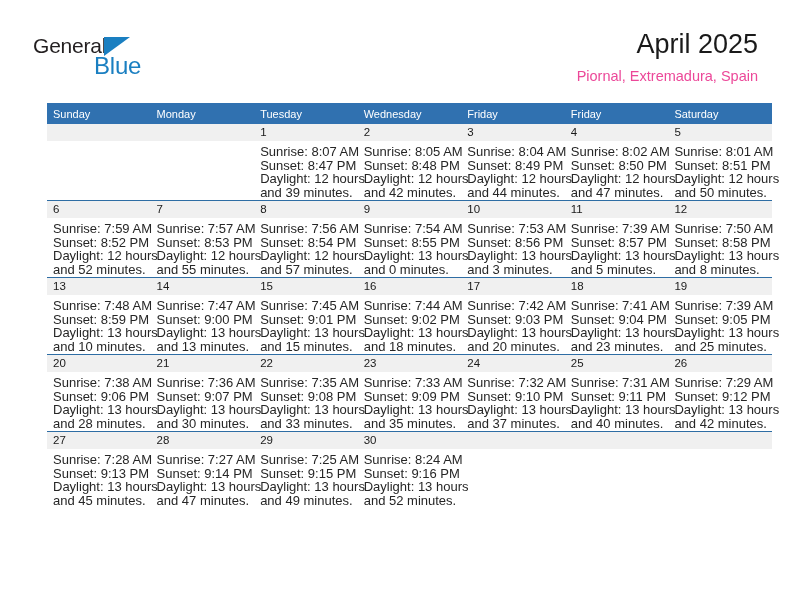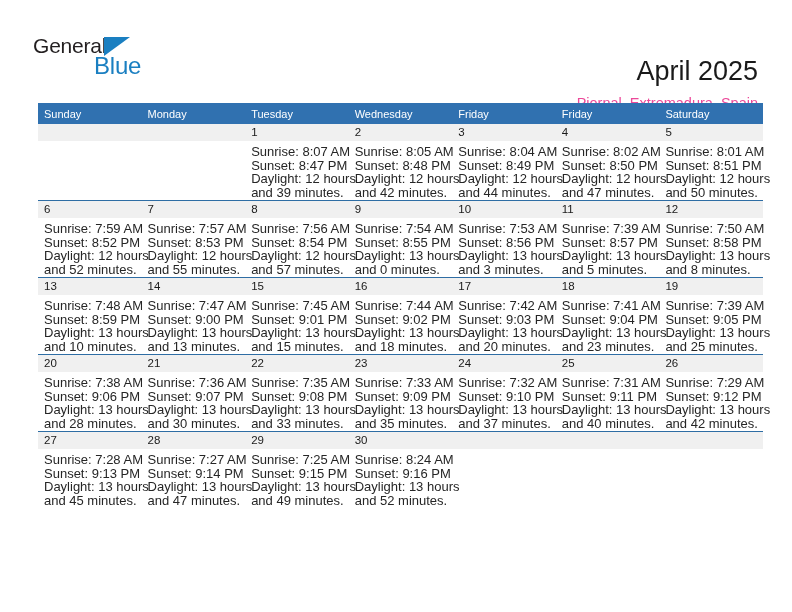--- a/index.html
+++ b/index.html
@@ -62,40 +62,39 @@
     font-size: 24px;
     letter-spacing: -0.2px;
     color: #1a7fc1;
     line-height: 24px;
   }
   .title-block {
     position: absolute;
     right: 0;
     top: 0;
     text-align: right;
-    margin-top: 27px;
   }
   .cal-title {
     font-size: 27px;
     color: #1a1a1a;
     line-height: 32px;
     white-space: nowrap;
   }
   .cal-subtitle {
     font-size: 14.5px;
     color: #ec4899;
     line-height: 20px;
     margin-top: 6px;
     white-space: nowrap;
   }
 
   
   .calendar {
     position: absolute;
-    left: 38px;
+    left: 47px;
     top: 103px;
     width: 725px;
     border-collapse: collapse;
     table-layout: fixed;
   }
   .calendar th {
     background: #3071b0;
     color: #ffffff;
     font-size: 11px;
     font-weight: normal;

